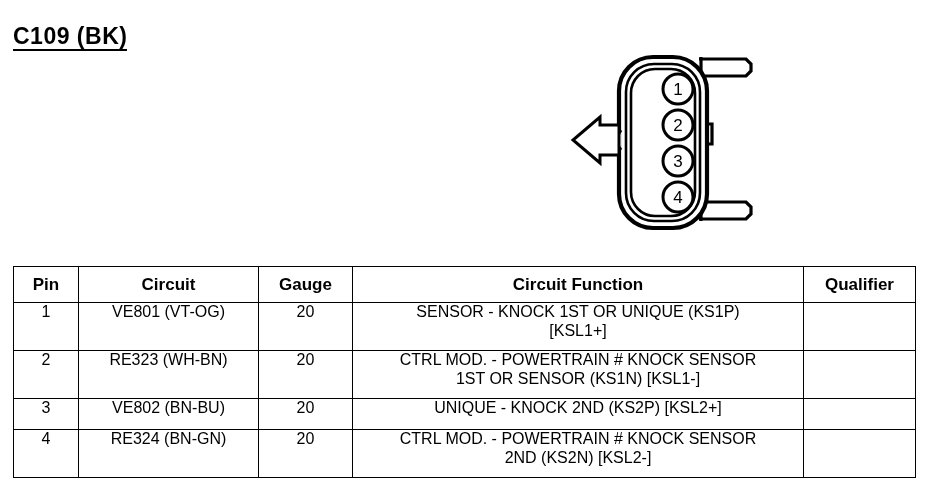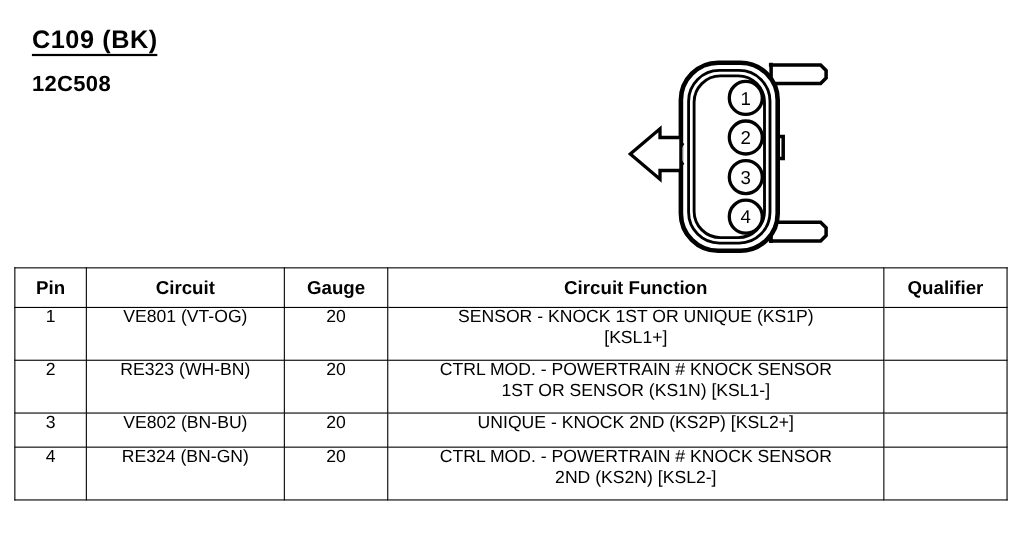--- a/index.html
+++ b/index.html
@@ -13,21 +13,21 @@
     height: 496px;
     position: relative;
     overflow: hidden;
     font-family: "Liberation Sans", sans-serif;
     color: #000000;
   }
 
   
   #header-block {
     position: absolute;
-    left: 29px;
+    left: 13px;
     top: 24px;
   }
   #connector-id {
     font-size: 23px;
     font-weight: bold;
     letter-spacing: 0.5px;
     line-height: 1.05;
     display: inline-block;
     border-bottom: 2.5px solid #000;
     padding-bottom: 1px;
@@ -56,21 +56,21 @@
     height: 200px;
   }
   #connector-figure svg {
     display: block;
   }
 
   
   #pinout-table {
     position: absolute;
     left: 13px;
-    top: 243px;
+    top: 266px;
     width: 902px;
     border-collapse: collapse;
     table-layout: fixed;
   }
   #pinout-table th,
   #pinout-table td {
     border: 1.6px solid #000;
     padding: 0;
     vertical-align: top;
   }
@@ -108,21 +108,20 @@
   tr.row-tall td   { height: 47px; }
   tr.row-short td  { height: 30px; }
 
   .fn-line { display: block; white-space: nowrap; }
 </style>
 </head>
 <body>
 
 <div id="header-block">
   <div id="connector-id">C109 (BK)</div>
-  <div id="part-number">12C508</div>
 </div>
 
 <div id="connector-figure">
   <svg width="230" height="200" viewBox="0 0 230 200">
 
     <g fill="none" stroke="#000" stroke-width="3.2" stroke-linejoin="miter">
       <path d="M 134 14 L 181 14 L 186 19 L 186 26 L 181 31 L 134 31"></path>
       <path d="M 134 157 L 181 157 L 186 162 L 186 169 L 181 174 L 134 174"></path>
       <path d="M 136 12 L 136 176"></path>
       <path d="M 136 79 L 147 79 L 147 99 L 136 99"></path>

